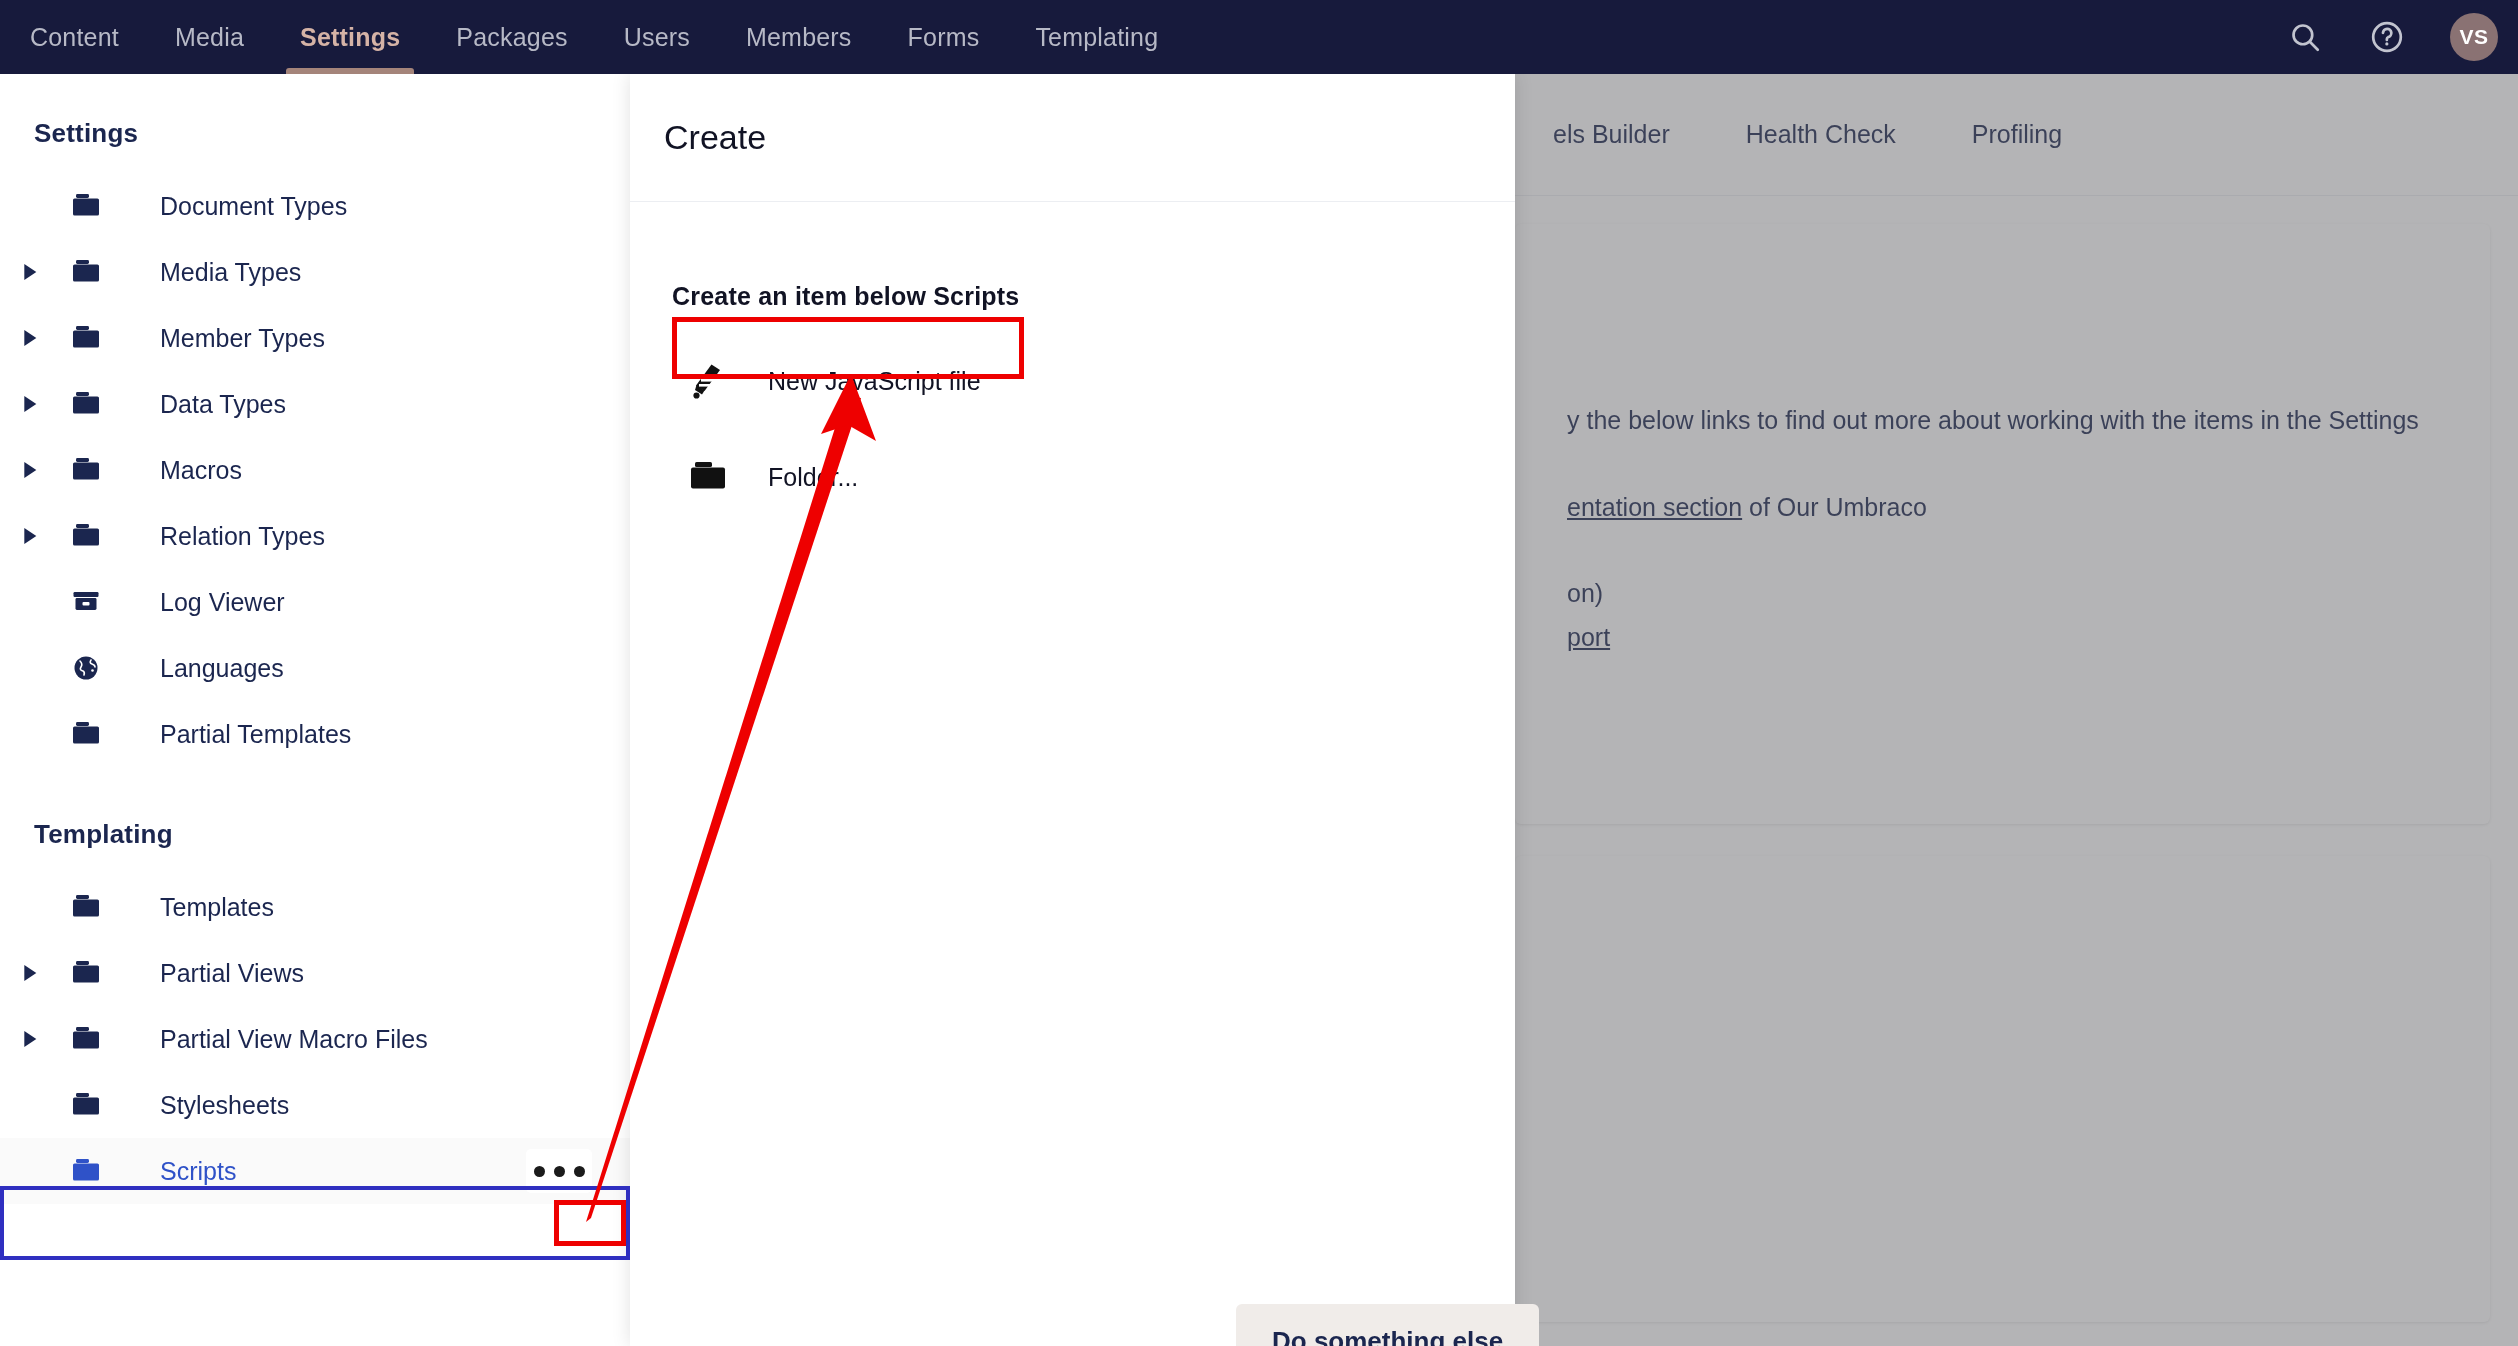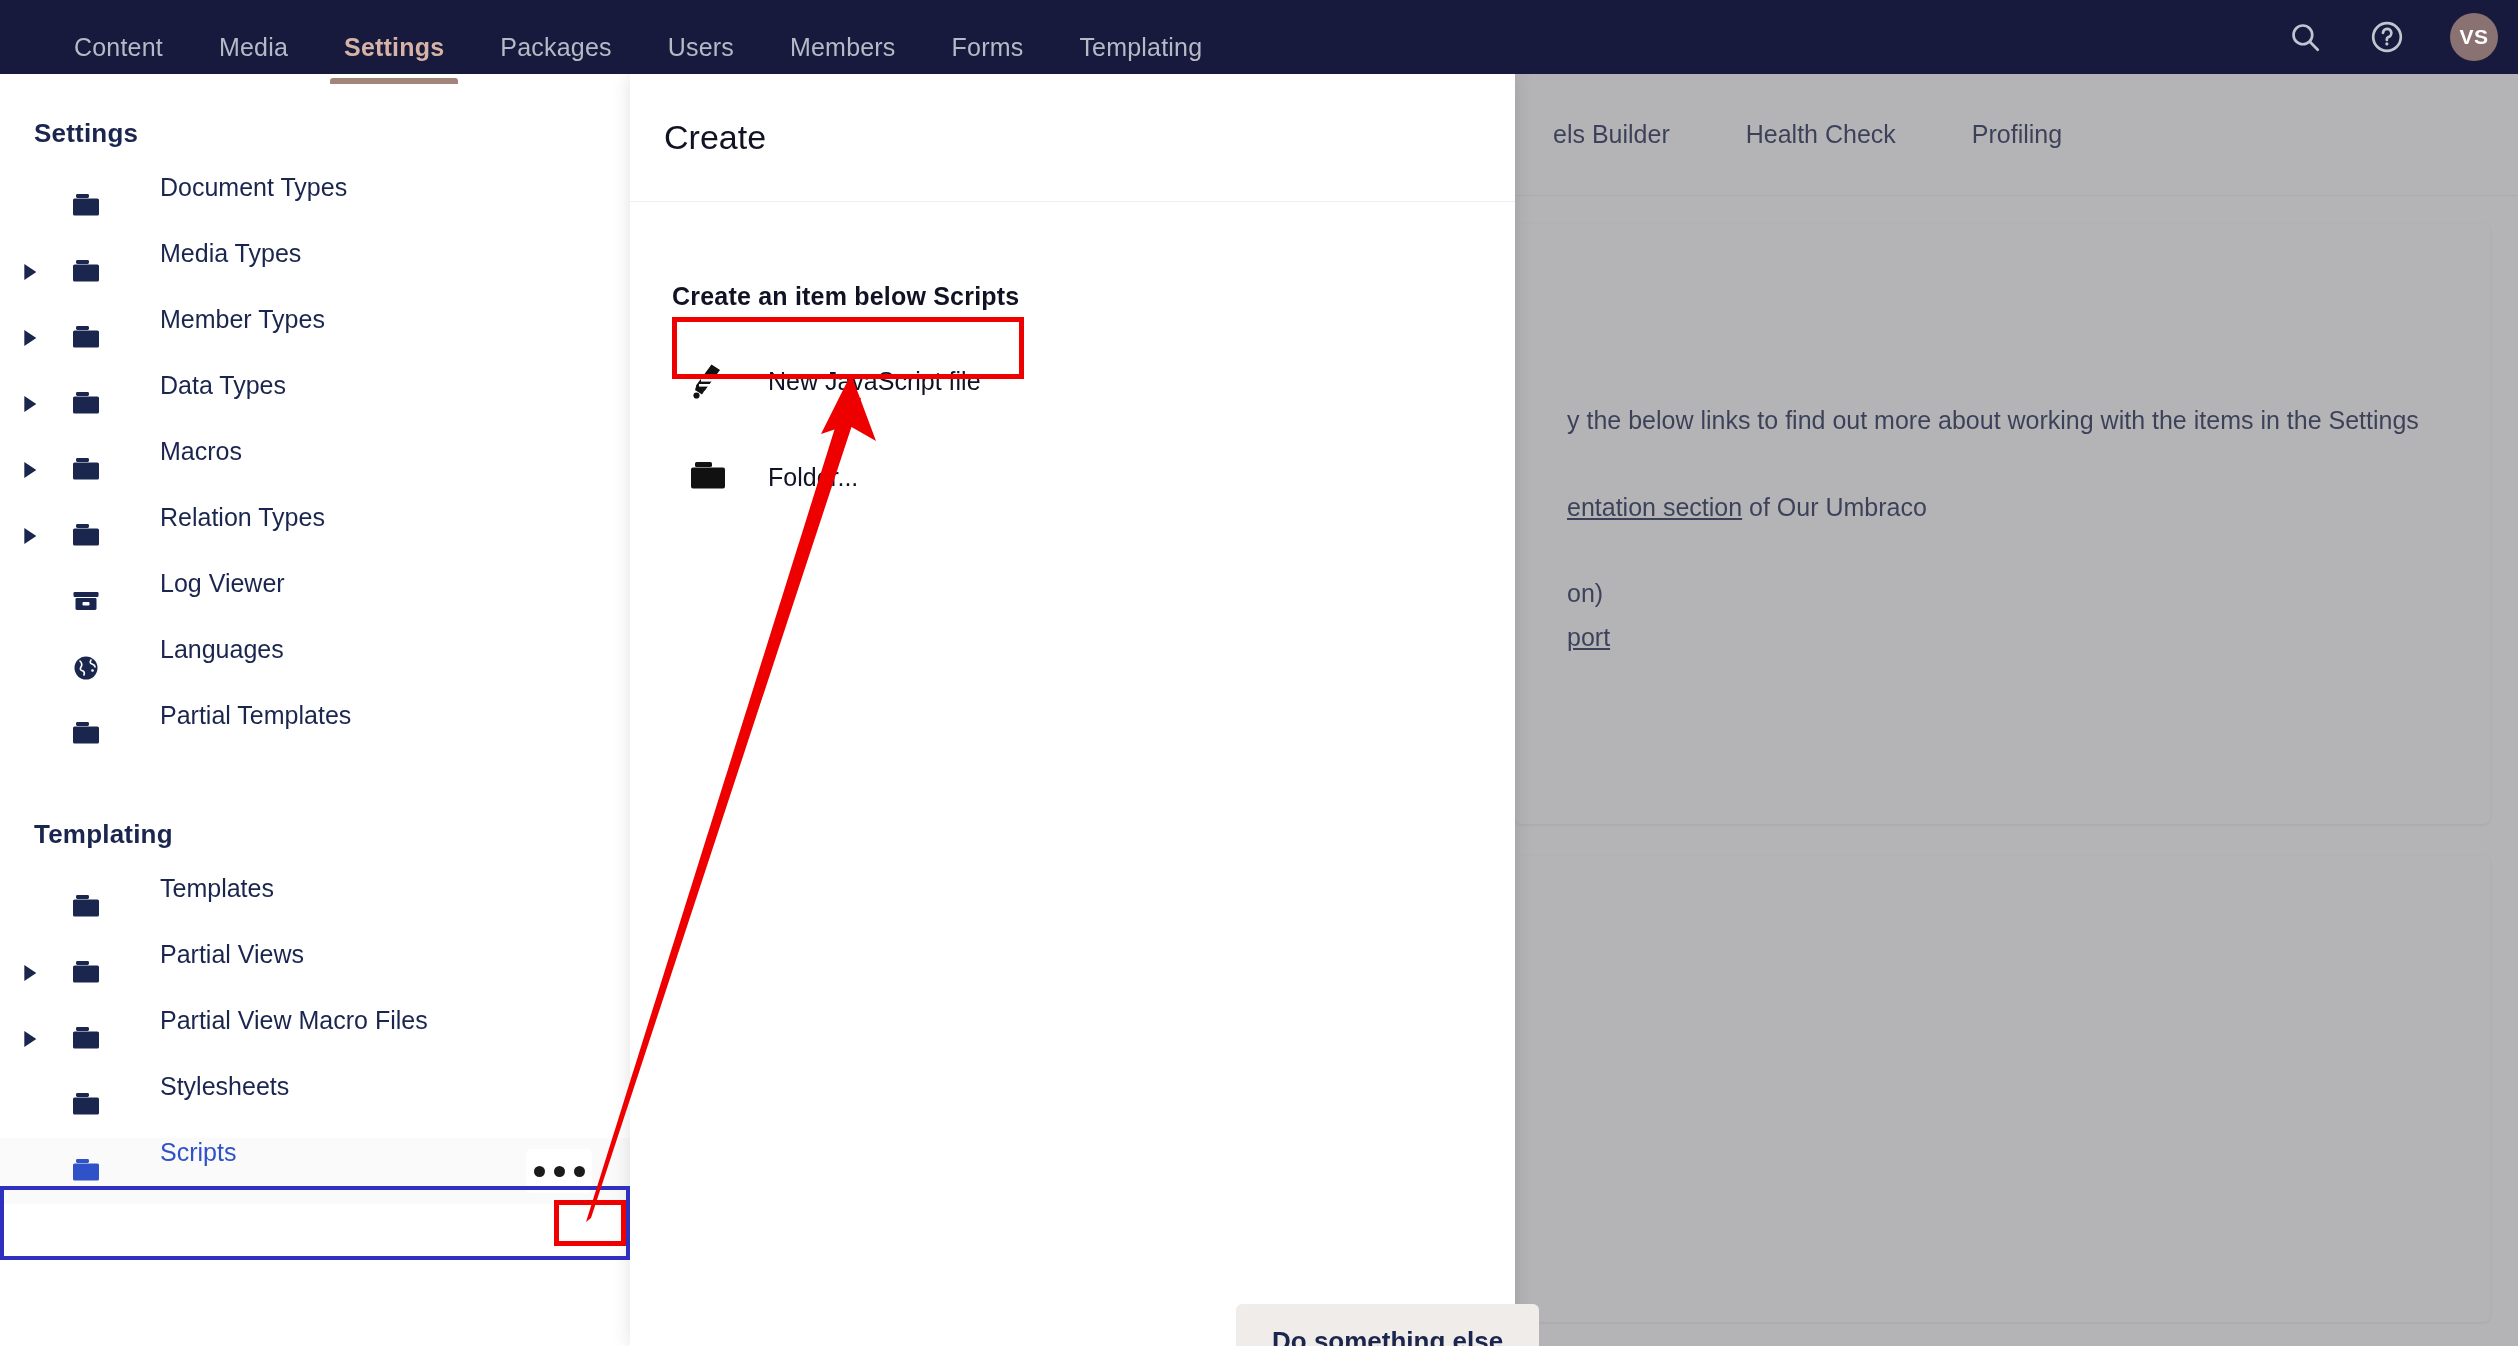--- a/index.html
+++ b/index.html
@@ -12,21 +12,21 @@
   #app { position: relative; width: 2518px; height: 1346px; }
 
   
   .topnav {
     position: absolute; left: 0; top: 0; width: 2518px; height: 74px;
     background: #16174a;
     background: #171a3c;
     display: flex; align-items: center;
     z-index: 40;
   }
-  .topnav-items { display: flex; align-items: flex-start; height: 54px; padding-left: 44px; }
+  .topnav-items { display: flex; align-items: center; height: 54px; }
   .topnav-item {
     position: relative;
     height: 74px; display: flex; align-items: center;
     padding: 0 28px;
     color: #b7b9c6;
     font-size: 25px;
     letter-spacing: .2px;
     cursor: pointer;
     white-space: nowrap;
   }
@@ -96,21 +96,21 @@
     overflow: hidden;
   }
   .sb-section-title {
     font-size: 26px; font-weight: bold; color: #1b264f;
     padding: 44px 0 0 34px;
     letter-spacing: .2px;
   }
   .sb-group { margin-top: 24px; }
   .sb-item {
     position: relative;
-    display: flex; 
+    display: flex; align-items: center;
     height: 66px;
     padding-left: 18px;
     cursor: pointer;
     gap: 28px;
   }
   .sb-caret {
     width: 26px; flex: 0 0 26px;
     display: flex; align-items: center; justify-content: center;
     color: #1b264f;
   }

